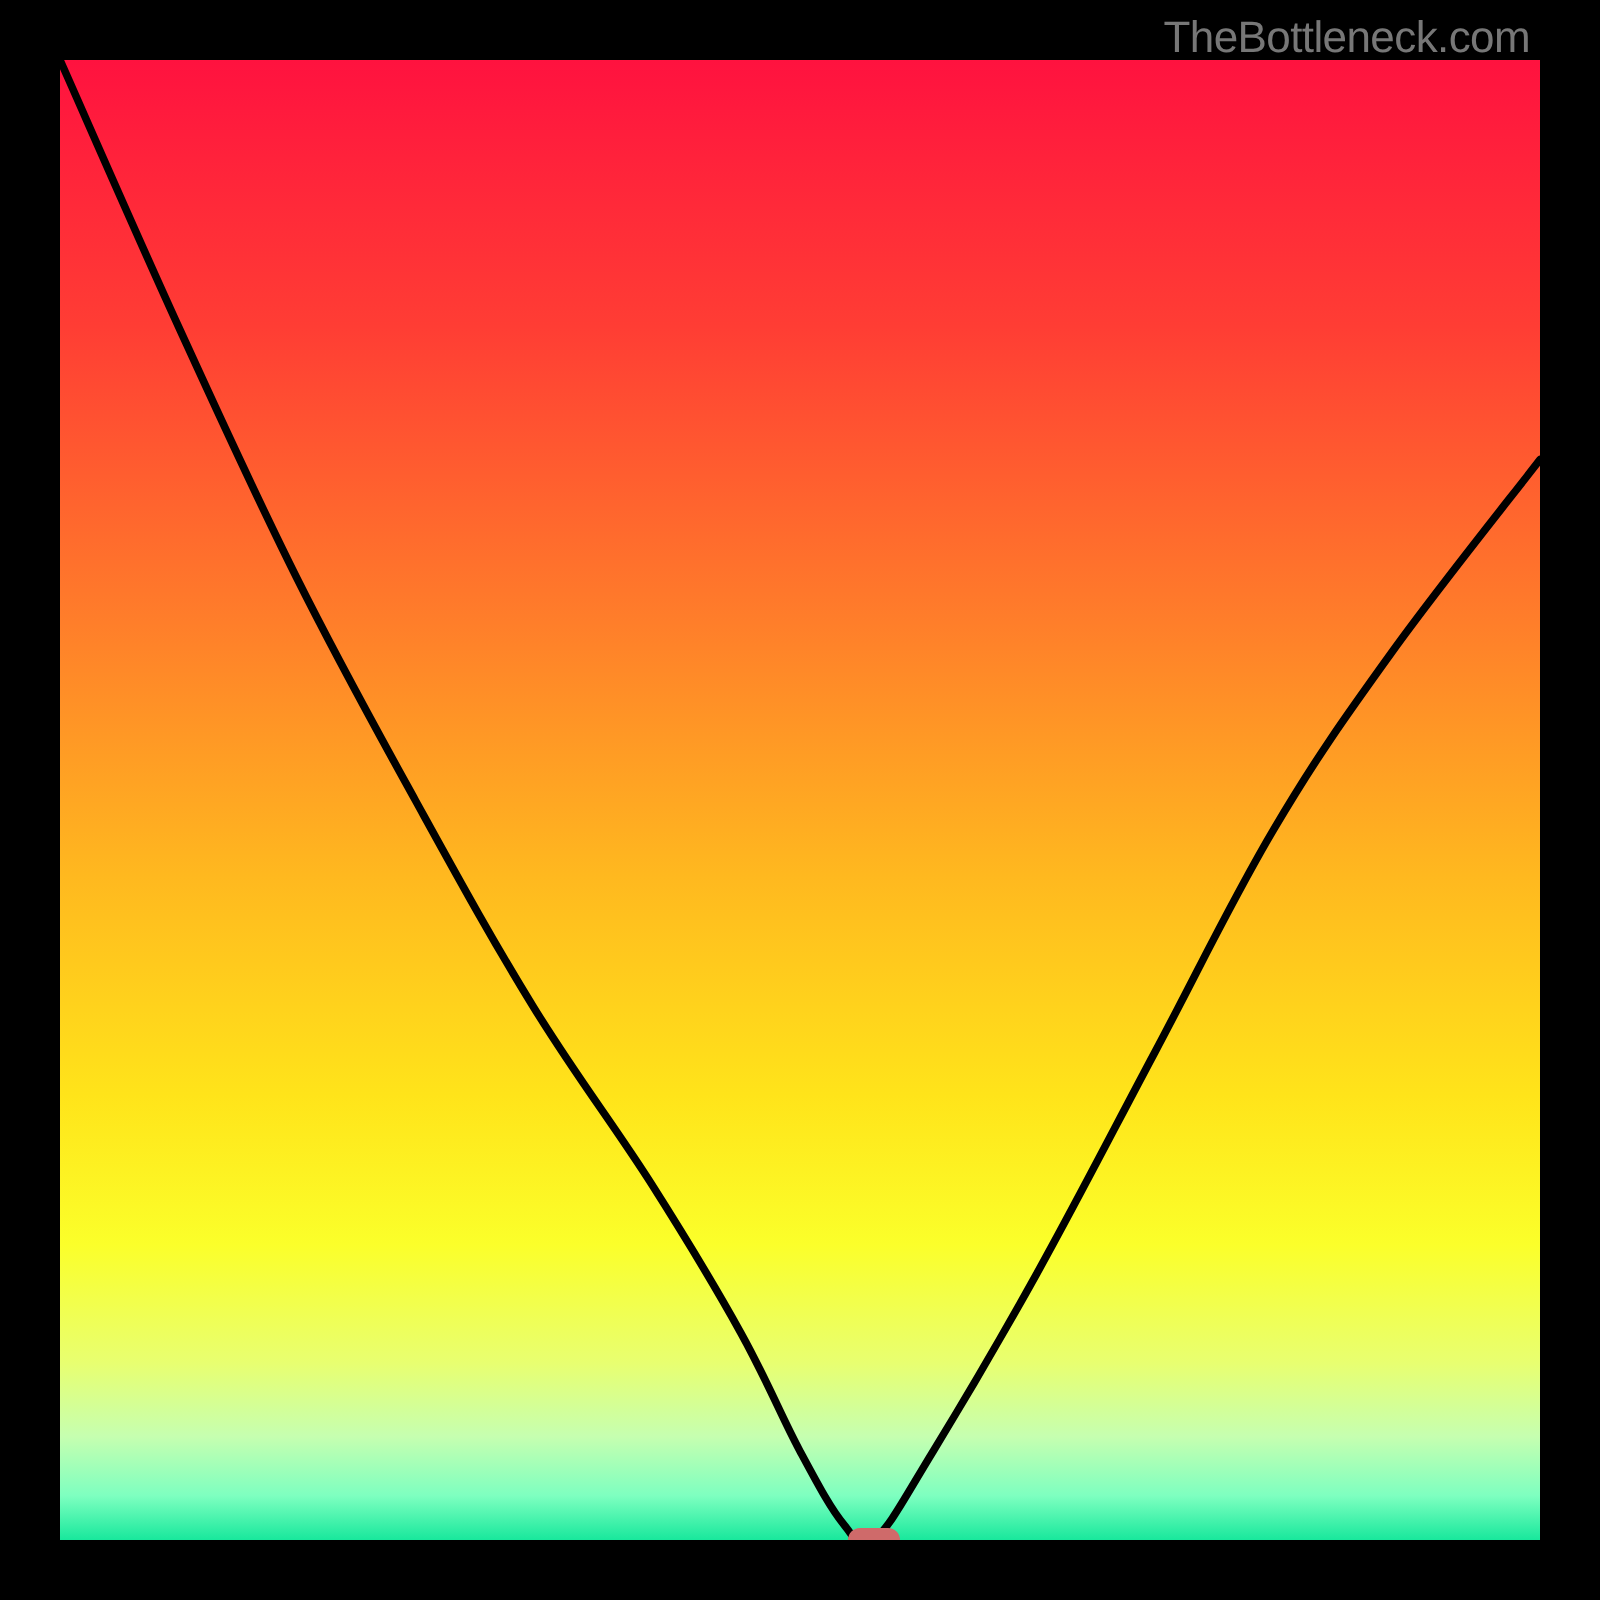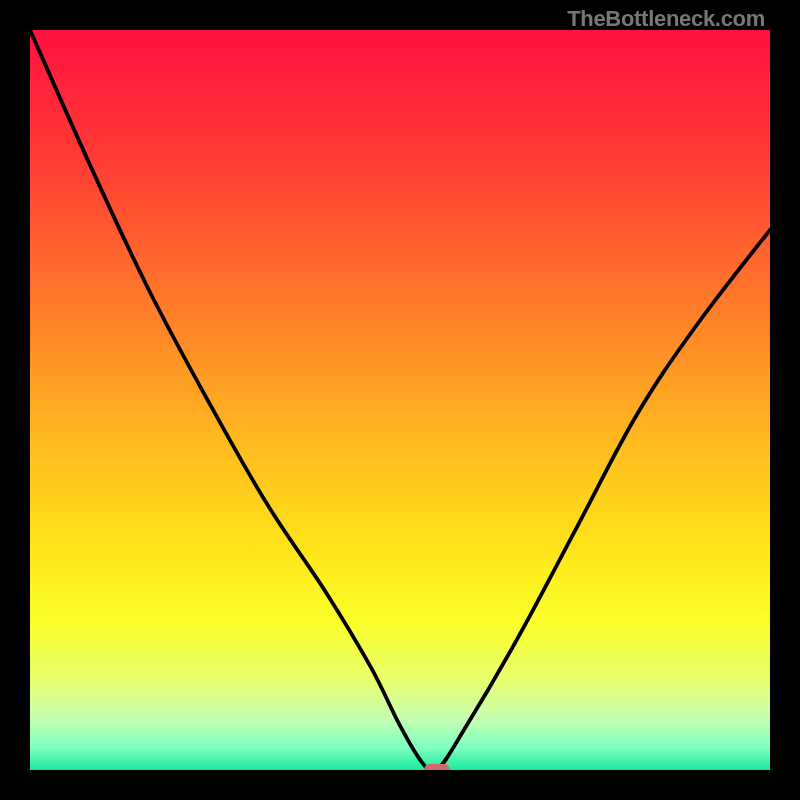--- a/index.html
+++ b/index.html
@@ -29,21 +29,21 @@
     position: absolute;
     left: 0;
     top: 0;
     width: 100%;
     height: 100%;
   }
   .watermark {
     position: absolute;
     top: 6px;
     right: 35px;
-    font-weight: bold;
+    font-weight: normal;
     font-size: 22px;
     color: #777;
     letter-spacing: -0.3px;
   }
   svg.curve {
     position: absolute;
     left: 0;
     top: 0;
     width: 100%;
     height: 100%;

